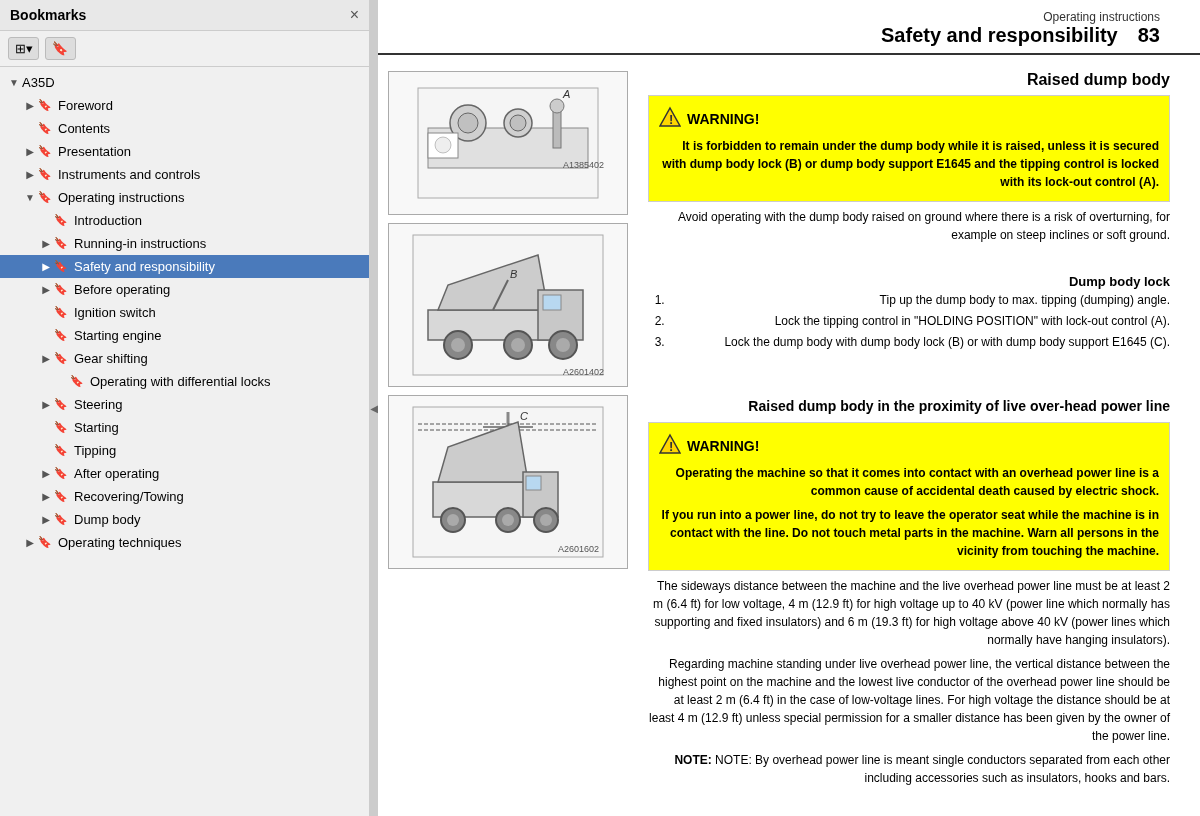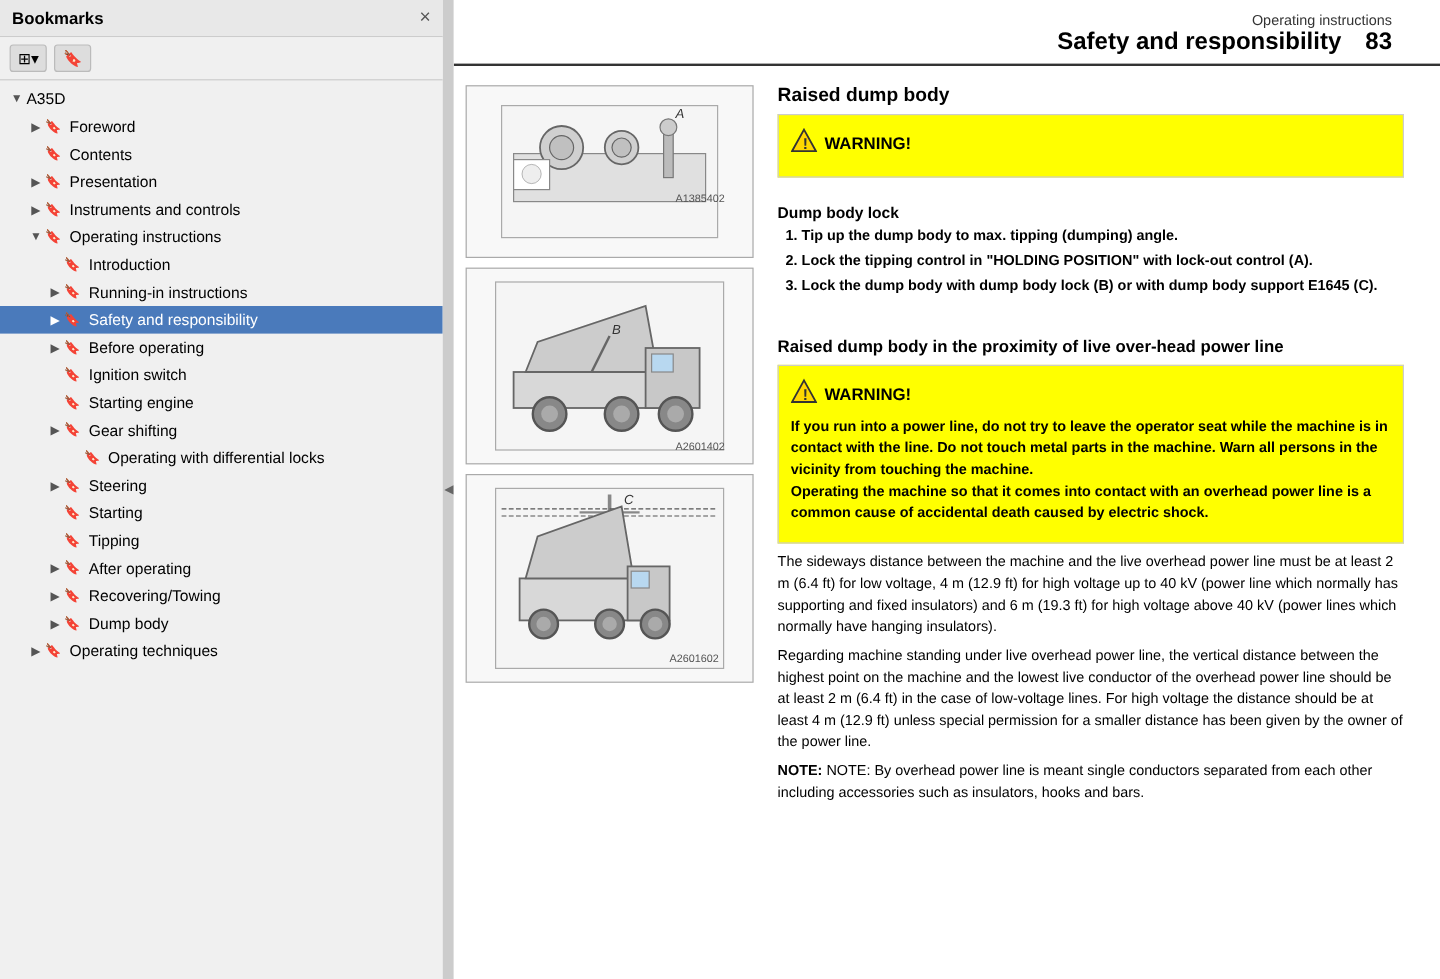--- a/index.html
+++ b/index.html
@@ -179,21 +179,22 @@
       margin-top: 4px;
       width: 100%;
     }
     .image-legend div { margin-bottom: 1px; }
 
     
     #text-col {
       flex: 1;
       display: flex;
       flex-direction: column;
-      gap: 10px;
+      gap: 24px;
+      text-align: right;
     }
 
     .section-heading {
       font-size: 16px;
       font-weight: bold;
       margin-bottom: 4px;
     }
     .warning-box {
       background: #ffff00;
       border: 1px solid #ccc;
@@ -220,21 +221,20 @@
     .sub-heading {
       font-size: 13px;
       font-weight: bold;
       margin-top: 6px;
       margin-bottom: 2px;
     }
     .numbered-list {
       margin-left: 20px;
       font-size: 12px;
       line-height: 1.6;
-      font-weight: bold;
     }
     .numbered-list li {
       margin-bottom: 2px;
     }
     .section-heading-2 {
       font-size: 14px;
       font-weight: bold;
       margin-top: 18px;
       margin-bottom: 4px;
       line-height: 1.4;
@@ -475,21 +475,23 @@
         <div class="warning-box">
           <div class="warning-title">
             <span>
               <svg width="22" height="22" viewBox="0 0 22 22">
                 <polygon points="11,2 21,20 1,20" fill="#ffd700" stroke="#333" stroke-width="1.5"></polygon>
                 <text x="10" y="18" font-size="13" font-weight="bold" fill="#333">!</text>
               </svg>
             </span>
             <span>WARNING!</span>
           </div>
+          <div class="warning-text">It is forbidden to remain under the dump body while it is raised, unless it is secured with dump body lock (B) or dump body support E1645 and the tipping control is locked with its lock-out control (A).</div>
         </div>
+        <div class="normal-text">Avoid operating with the dump body raised on ground where there is a risk of overturning, for example on steep inclines or soft ground.</div>
       </div>
 
       <div>
         <div class="sub-heading">Dump body lock</div>
         <ol class="numbered-list">
           <li>Tip up the dump body to max. tipping (dumping) angle.</li>
           <li>Lock the tipping control in "HOLDING POSITION" with lock-out control (A).</li>
           <li>Lock the dump body with dump body lock (B) or with dump body support E1645 (C).</li>
         </ol>
       </div>
@@ -499,22 +501,22 @@
         <div class="warning-box">
           <div class="warning-title">
             <span>
               <svg width="22" height="22" viewBox="0 0 22 22">
                 <polygon points="11,2 21,20 1,20" fill="#ffd700" stroke="#333" stroke-width="1.5"></polygon>
                 <text x="10" y="18" font-size="13" font-weight="bold" fill="#333">!</text>
               </svg>
             </span>
             <span>WARNING!</span>
           </div>
+          <div class="warning-text" style="margin-bottom:6px;">Operating the machine so that it comes into contact with an overhead power line is a common cause of accidental death caused by electric shock.</div>
           <div class="warning-text">If you run into a power line, do not try to leave the operator seat while the machine is in contact with the line. Do not touch metal parts in the machine. Warn all persons in the vicinity from touching the machine.</div>
-          <div class="warning-text" style="margin-bottom:6px;">Operating the machine so that it comes into contact with an overhead power line is a common cause of accidental death caused by electric shock.</div>
         </div>
         <div class="normal-text" style="margin-bottom:6px;">The sideways distance between the machine and the live overhead power line must be at least 2 m (6.4 ft) for low voltage, 4 m (12.9 ft) for high voltage up to 40 kV (power line which normally has supporting and fixed insulators) and 6 m (19.3 ft) for high voltage above 40 kV (power lines which normally have hanging insulators).</div>
         <div class="normal-text" style="margin-bottom:6px;">Regarding machine standing under live overhead power line, the vertical distance between the highest point on the machine and the lowest live conductor of the overhead power line should be at least 2 m (6.4 ft) in the case of low-voltage lines. For high voltage the distance should be at least 4 m (12.9 ft) unless special permission for a smaller distance has been given by the owner of the power line.</div>
         <div class="note-text">
           <span class="bold-note">NOTE: </span><span>NOTE: By overhead power line is meant single conductors separated from each other including accessories such as insulators, hooks and bars.</span>
         </div>
       </div>
     </div>
   </div>
 </div>

